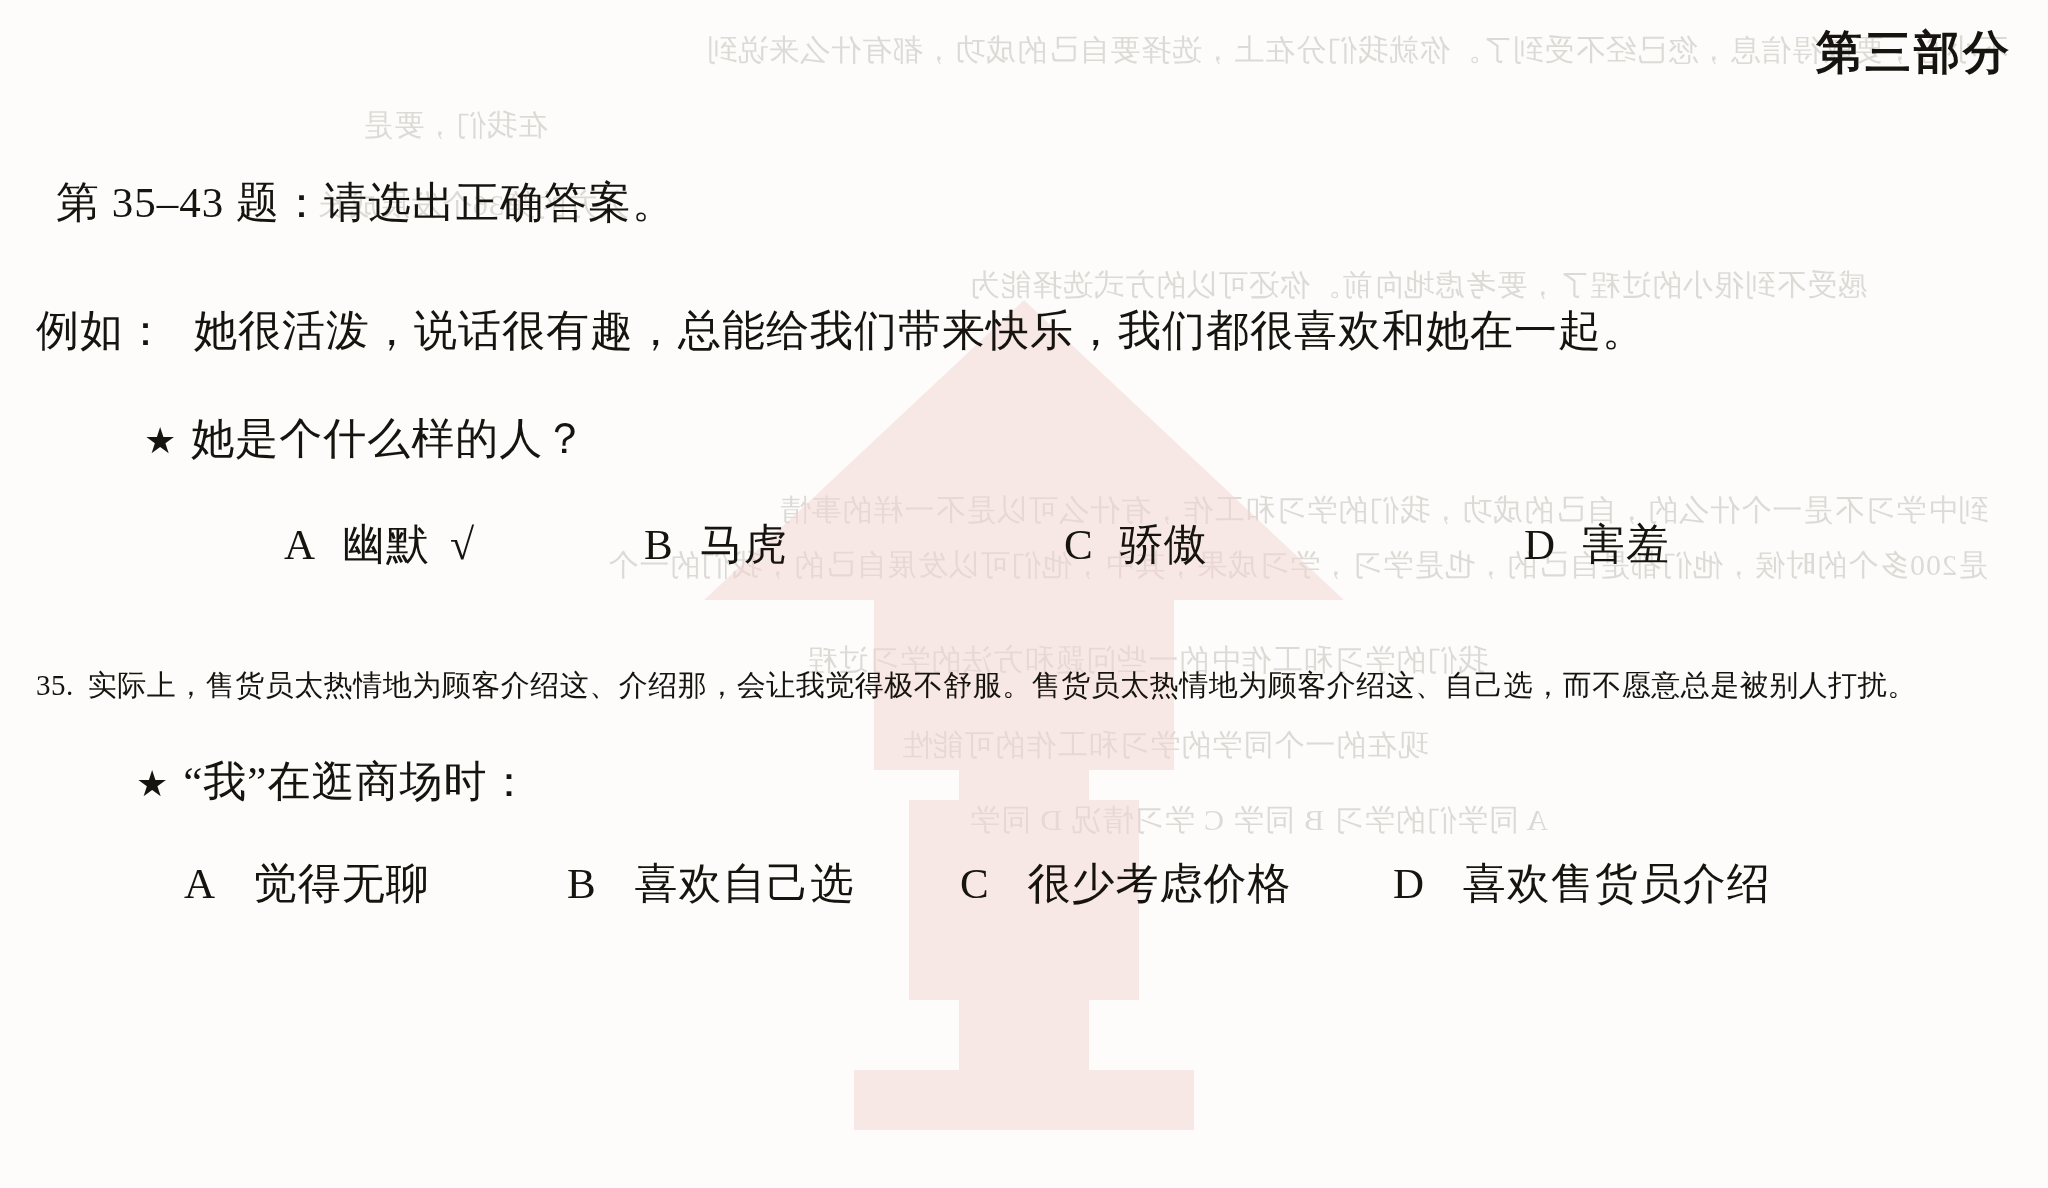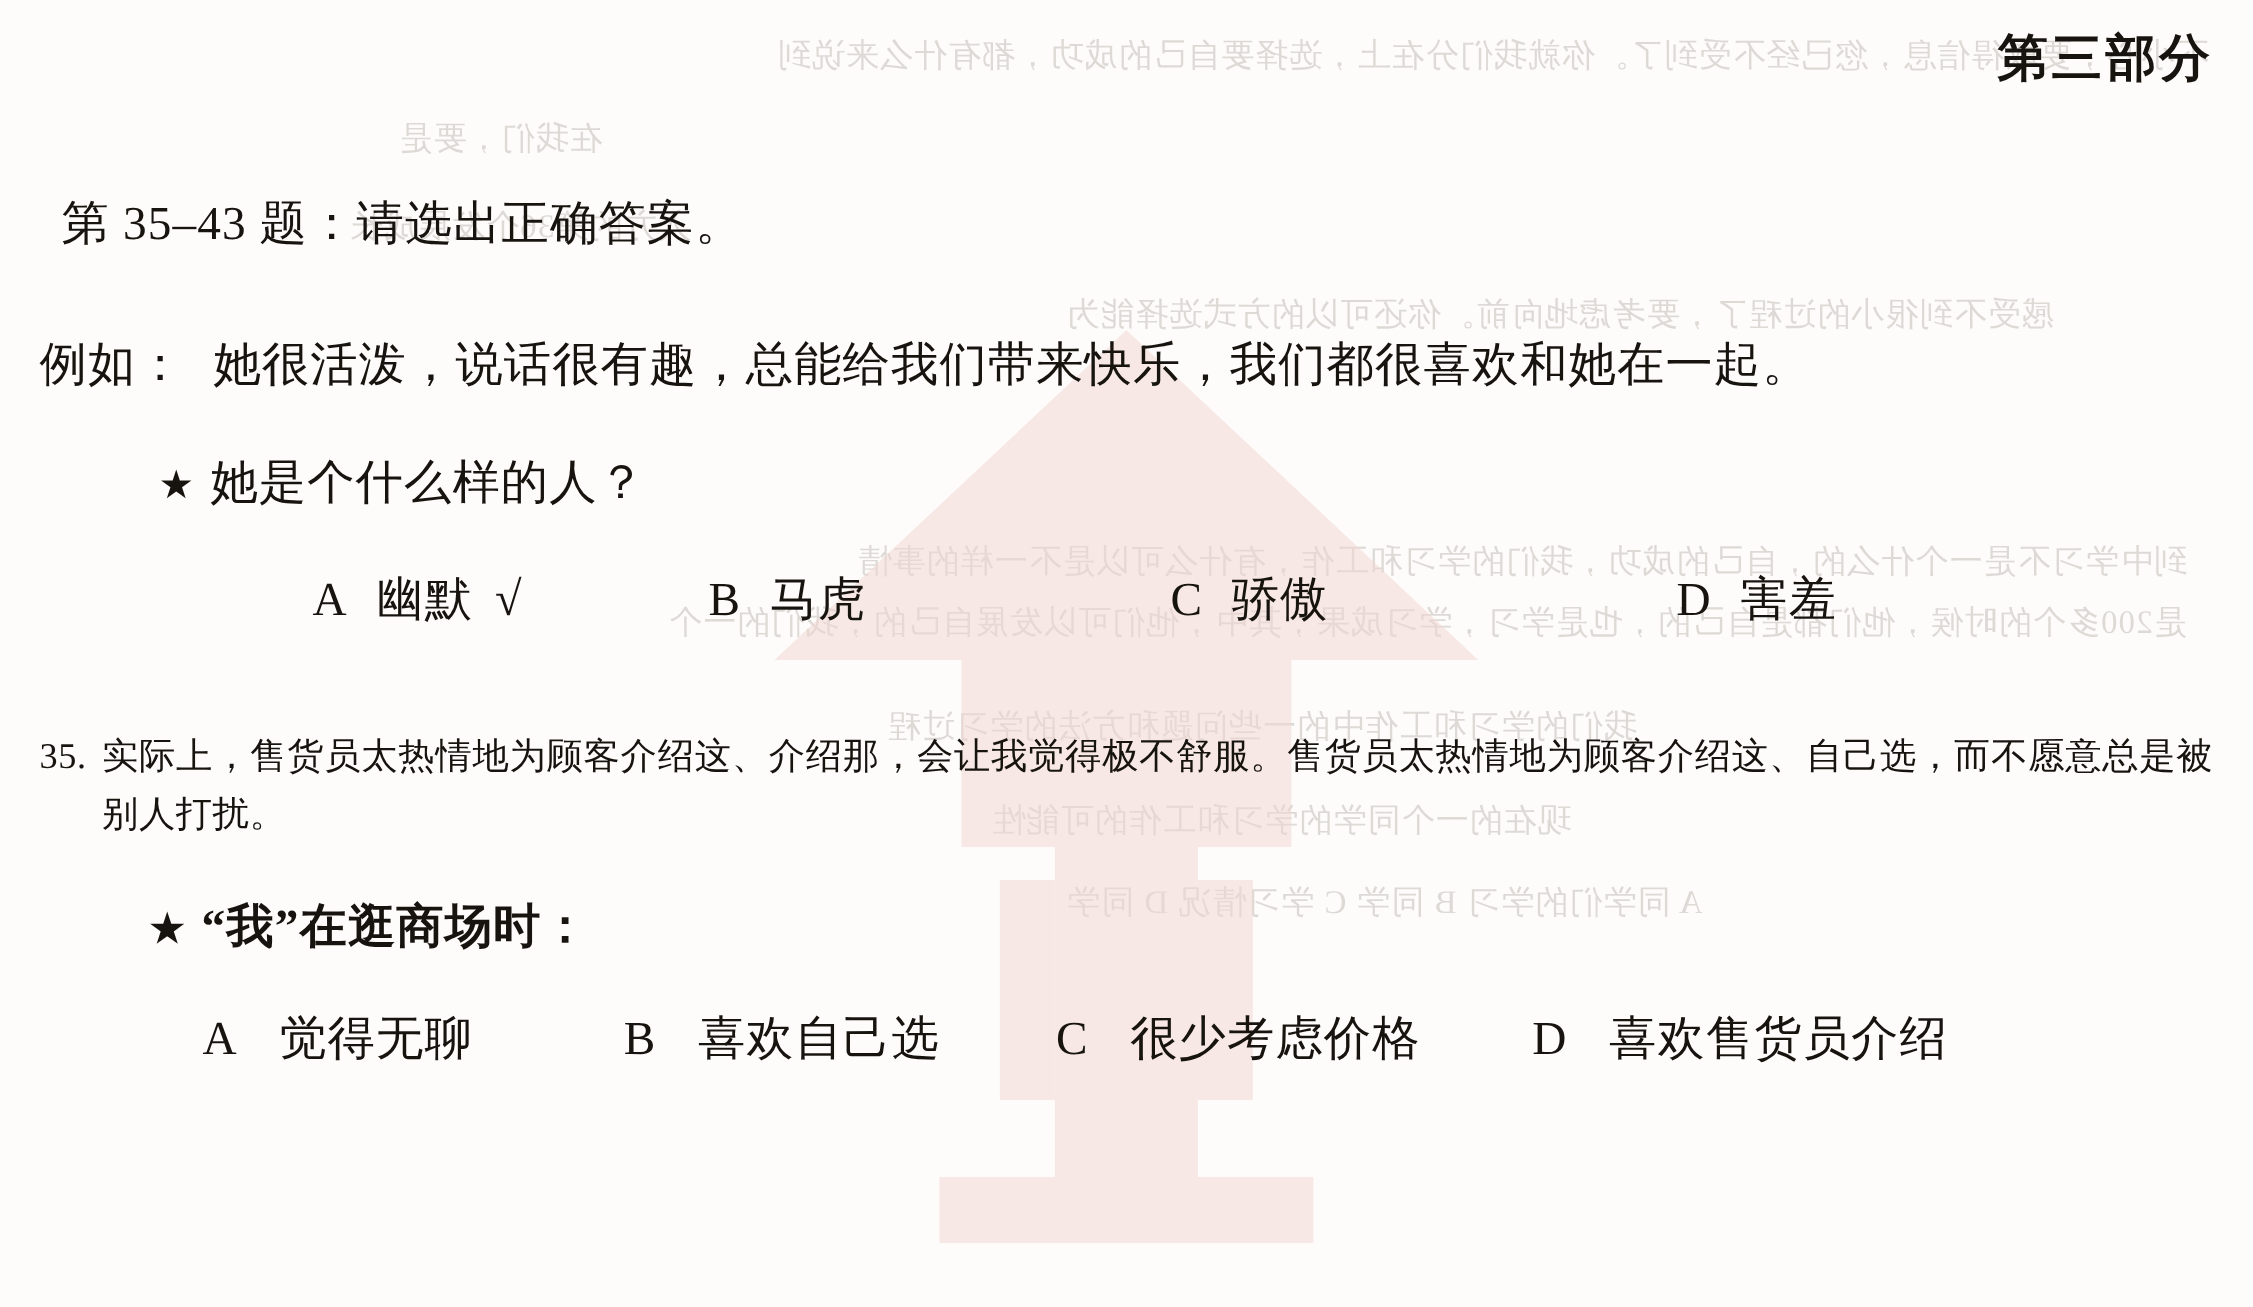--- a/index.html
+++ b/index.html
@@ -126,39 +126,38 @@
   .ex-opt-a { width: 360px; }
   .ex-opt-b { width: 420px; }
   .ex-opt-c { width: 460px; }
   .ex-opt-d { width: auto; }
 
   .question {
     margin-top: 88px;
   }
   .q-body {
     display: flex;
-    font-size: 33px;
+    font-size: 29px;
     letter-spacing: 0.5px;
     line-height: 1.62;
     justify-content: flex-end;
   }
   .q-num {
     flex: 0 0 auto;
     margin-right: 14px;
   }
   .q-text {
     flex: 1 1 auto;
     text-align: justify;
   }
   .q-star {
     font-size: 43px;
     margin-top: 44px;
     margin-left: 100px;
     letter-spacing: 1px;
-    font-weight: bold;
   }
   .q-options {
     display: flex;
     margin-top: 44px;
     margin-left: 148px;
     font-size: 43px;
     letter-spacing: 1px;
     align-items: baseline;
     gap: 13px;
   }

